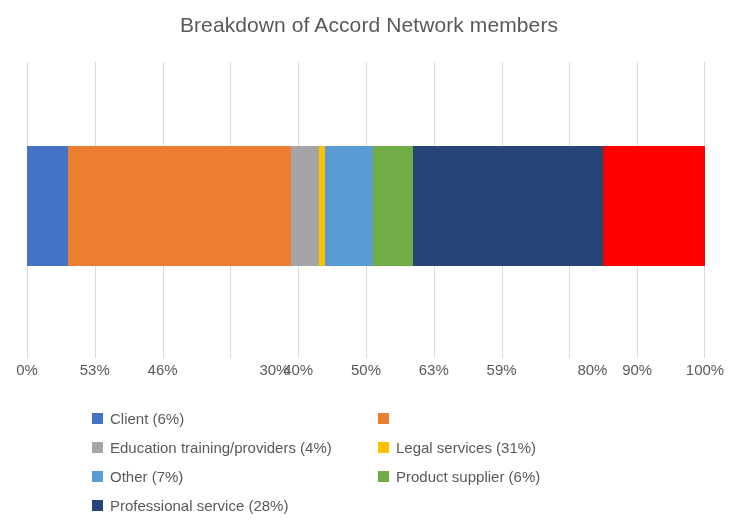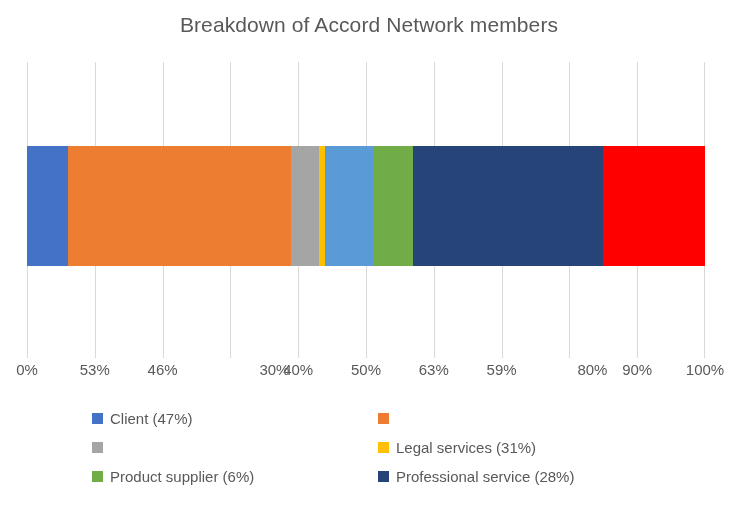--- a/index.html
+++ b/index.html
@@ -166,33 +166,38 @@
       <div class="x-tick-label" style="left: 60%;">63%</div>
       <div class="x-tick-label" style="left: 70%;">59%</div>
       <div class="x-tick-label" style="left: 80%; margin-left: 23px;">80%</div>
       <div class="x-tick-label" style="left: 90%;">90%</div>
       <div class="x-tick-label" style="left: 100%;">100%</div>
     </div>
 
   <div id="legend">
       <div class="legend-item">
         <span class="legend-swatch" style="background: rgb(68, 114, 196);"></span>
-        <span class="legend-label">Client (47%)</span>
+        <span class="legend-label">Client (6%)</span>
       </div>
       <div class="legend-item">
         <span class="legend-swatch" style="background: rgb(237, 125, 49);"></span>
       </div>
       <div class="legend-item">
         <span class="legend-swatch" style="background: rgb(165, 165, 165);"></span>
+        <span class="legend-label">Education training/providers (4%)</span>
       </div>
       <div class="legend-item">
         <span class="legend-swatch" style="background: rgb(255, 192, 0);"></span>
         <span class="legend-label">Legal services (31%)</span>
       </div>
       <div class="legend-item">
+        <span class="legend-swatch" style="background: rgb(91, 155, 213);"></span>
+        <span class="legend-label">Other (7%)</span>
+      </div>
+      <div class="legend-item">
         <span class="legend-swatch" style="background: rgb(112, 173, 71);"></span>
         <span class="legend-label">Product supplier (6%)</span>
       </div>
       <div class="legend-item">
         <span class="legend-swatch" style="background: rgb(38, 68, 120);"></span>
         <span class="legend-label">Professional service (28%)</span>
       </div>
     </div>
 
 </div>

